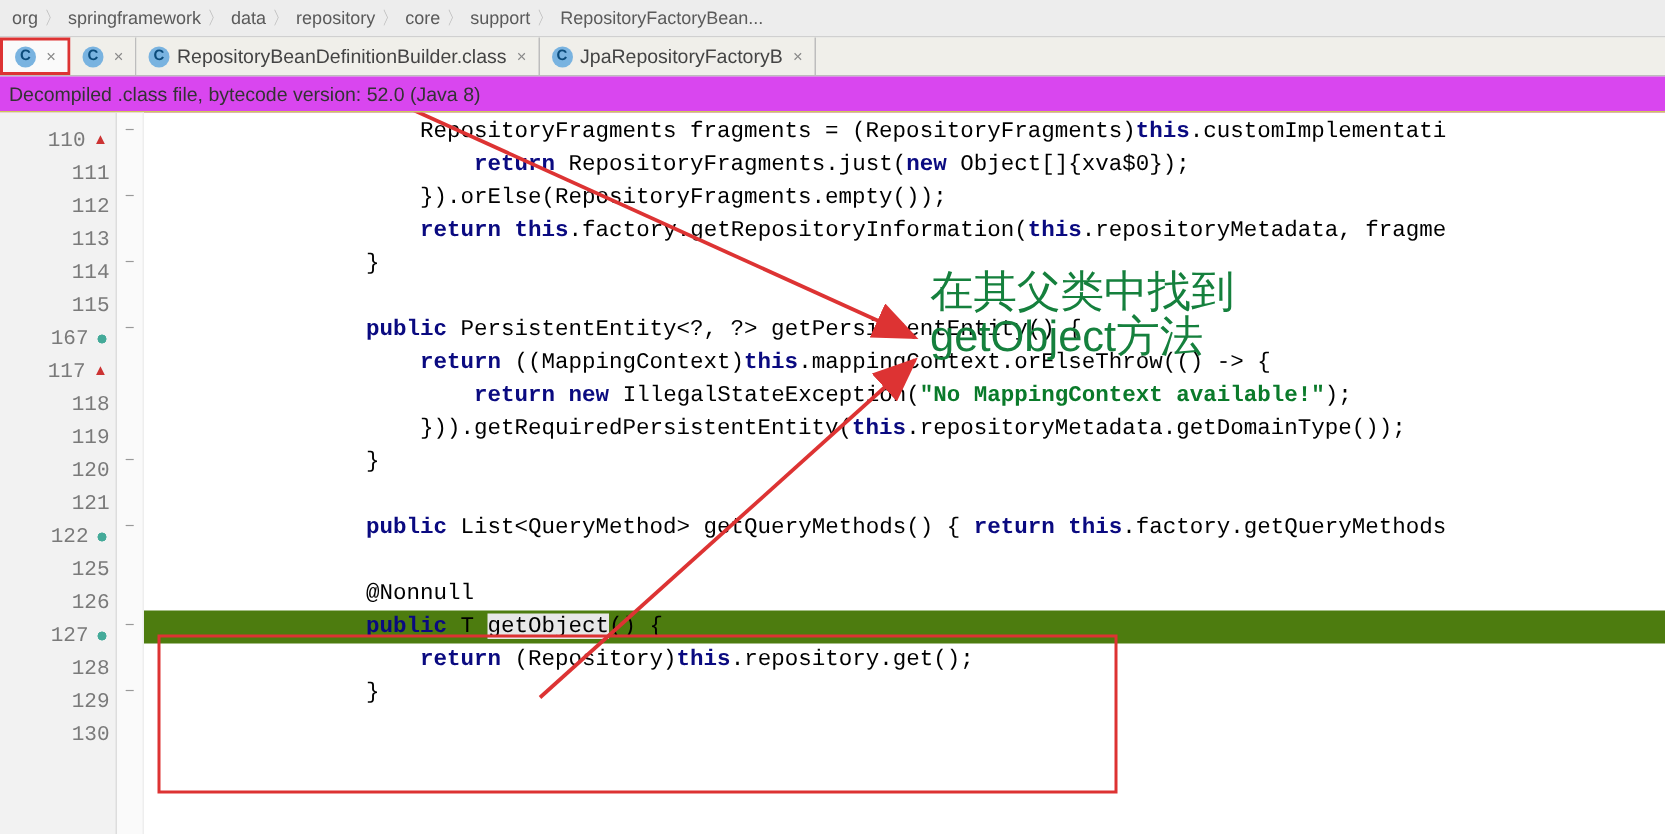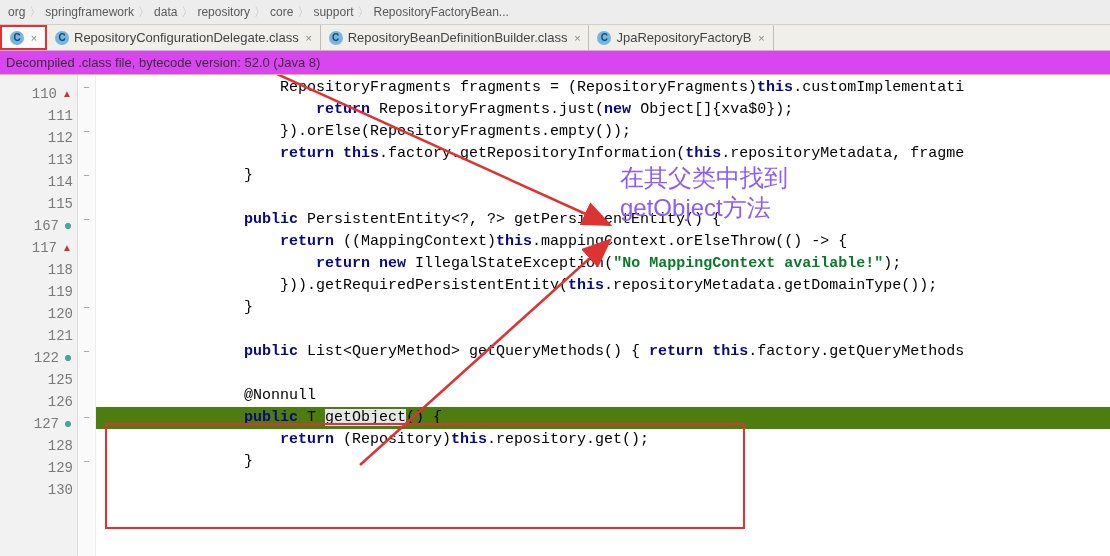--- a/index.html
+++ b/index.html
@@ -148,24 +148,24 @@
     border: 2px solid #d33;
     left: 105px;
     top: 348px;
     width: 640px;
     height: 106px;
     pointer-events: none;
   }
   .red-annot {
     position: absolute;
     left: 620px;
-    top: 88px;
-    color: #8b5cf6;
+    top: 105px;
+    color: #15803d;
     font-family: "PingFang SC","Microsoft YaHei",Arial,sans-serif;
-    font-size: 24px;
+    font-size: 29px;
     line-height: 30px;
     pointer-events: none;
     font-weight: 400;
   }
   svg.arrow { position: absolute; pointer-events:none; }
 </style>
 </head>
 <body>
 
 <div class="breadcrumb-bar">
@@ -184,21 +184,20 @@
     <span>RepositoryFactoryBean...</span>
   </div>
 
 <div class="tabs-bar">
     <div class="tab active">
       <div class="tab-icon">C</div>
       <span class="tab-close">×</span>
     </div>
     <div class="tab">
       <div class="tab-icon">C</div>
-      <span>RepositoryConfigurationDelegate.class</span>
       <span class="tab-close">×</span>
     </div>
     <div class="tab">
       <div class="tab-icon">C</div>
       <span>RepositoryBeanDefinitionBuilder.class</span>
       <span class="tab-close">×</span>
     </div>
     <div class="tab">
       <div class="tab-icon">C</div>
       <span>JpaRepositoryFactoryB</span>

